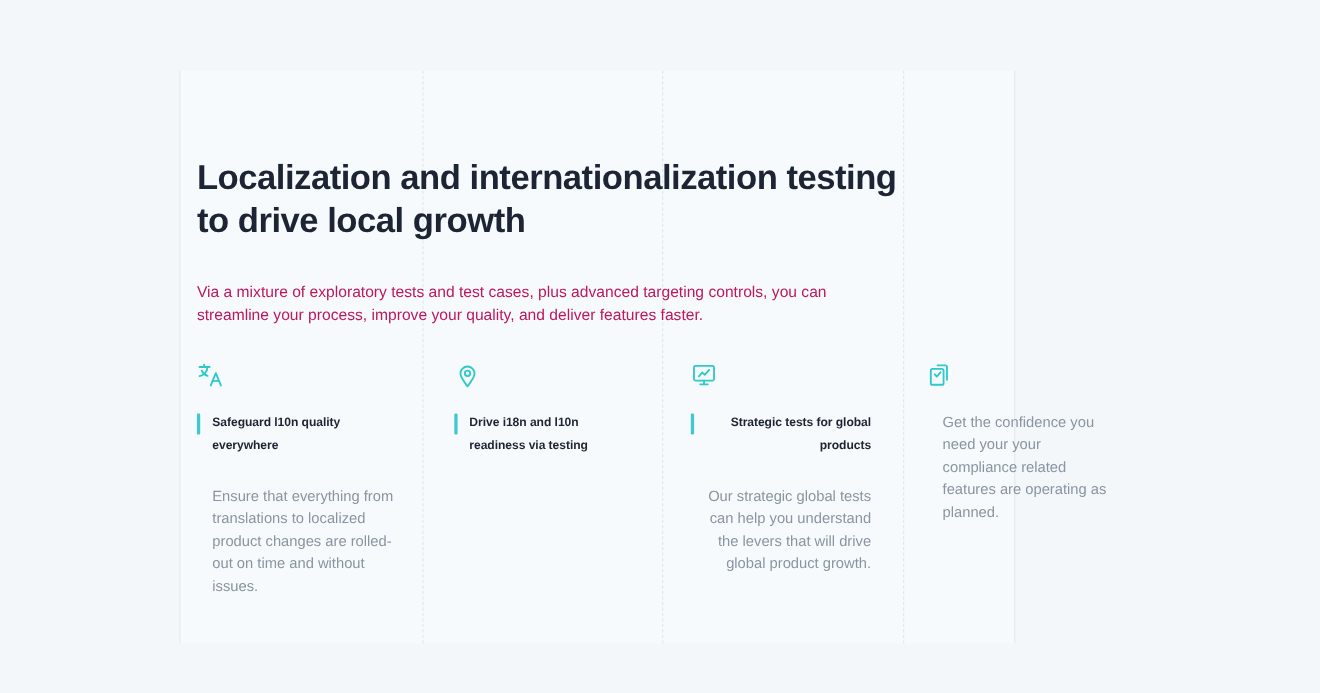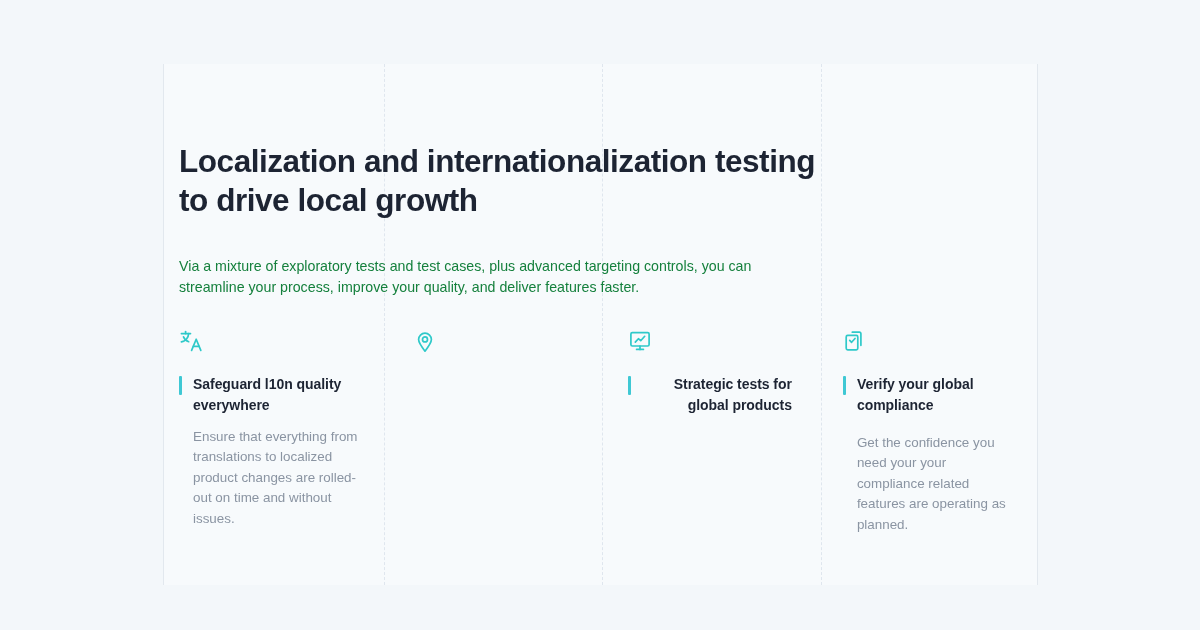--- a/index.html
+++ b/index.html
@@ -20,21 +20,21 @@
     position: relative;
     width: 1200px;
     height: 630px;
   }
 
   
   .panel {
     position: absolute;
     left: 163px;
     top: 64px;
-    width: 875px;
+    width: 760px;
     height: 521px;
     background: #f7fafc;
     border-left: 1px solid #e2e8ee;
     border-right: 1px solid #e2e8ee;
   }
 
   
   .col-rule {
     position: absolute;
     top: 0;
@@ -67,21 +67,21 @@
     color: #1d2433;
   }
 
   .subhead {
     position: absolute;
     left: 0;
     top: 192px;
     width: 632px;
     font-size: 14.2px;
     line-height: 21px;
-    color: #15803d;
+    color: #be185d;
     letter-spacing: 0.01px;
   }
 
   
   .features {
     position: absolute;
     left: 0;
     top: 265px;
     width: 860px;
     display: flex;
@@ -115,29 +115,29 @@
     position: absolute;
     left: 0;
     top: 2px;
     width: 3px;
     height: 19px;
     background: #3fc8d4;
     border-radius: 1px;
   }
 
   .f-title {
-    font-size: 14px;
+    font-size: 11px;
     line-height: 20.5px;
     font-weight: 700;
     color: #1d2433;
     letter-spacing: -0.05px;
   }
 
   .f-body {
-    margin-top: 12px;
+    margin-top: 26px;
     padding-left: 14px;
     font-size: 13.4px;
     line-height: 20.4px;
     color: #8a94a2;
   }
 
   
   .feature.f4 .f-body { margin-top: 18px; }
 </style>
 </head>
@@ -177,48 +177,49 @@
           <p class="f-body">Ensure that everything from translations to localized product changes are rolled-out on time and without issues.</p>
         </div>
 
         <div class="feature f2">
           <span class="f-icon">
             <svg viewBox="0 0 24 24" fill="none" stroke="#2ec9c9" stroke-width="1.7" stroke-linecap="round" stroke-linejoin="round">
               <path d="M12 22.2c3.9-5 6.4-8.3 6.4-11.6A6.4 6.4 0 0 0 5.6 10.6c0 3.3 2.5 6.6 6.4 11.6z"></path>
               <circle cx="12" cy="10.4" r="2.5"></circle>
             </svg>
           </span>
+          <div class="f-title-wrap">
+            <span class="accent-bar"></span>
+            <div class="f-title">Drive i18n and l10n readiness via testing</div>
+          </div>
         </div>
 
         <div class="feature f3">
           <span class="f-icon">
             <svg viewBox="0 0 24 24" fill="none" stroke="#2ec9c9" stroke-width="1.7" stroke-linecap="round" stroke-linejoin="round">
               <rect x="2.9" y="3.6" width="18.2" height="13.4" rx="1.4"></rect>
               <path d="M7.3 13.1l3.1-3.4 2.3 2 4-4.4"></path>
               <path d="M12 17v3.4"></path>
               <path d="M8.6 20.4h6.8"></path>
             </svg>
           </span>
           <div class="f-title-wrap">
             <span class="accent-bar"></span>
             <div class="f-title">Strategic tests for global products</div>
           </div>
+          <p class="f-body">Our strategic global tests can help you understand the levers that will drive global product growth.</p>
         </div>
 
         <div class="feature f4">
           <span class="f-icon">
             <svg viewBox="0 0 24 24" fill="none" stroke="#2ec9c9" stroke-width="1.7" stroke-linecap="round" stroke-linejoin="round">
               <path d="M9.3 3.2h7.1a1.5 1.5 0 0 1 1.5 1.5v11.6"></path>
               <rect x="3.2" y="6.4" width="11.6" height="14.4" rx="1.5"></rect>
               <path d="M6.7 11.3l1.9 2 3.4-3.8"></path>
             </svg>
           </span>
-          <div class="f-title-wrap">
-            <span class="accent-bar"></span>
-            <div class="f-title">Verify your global compliance</div>
-          </div>
           <p class="f-body">Get the confidence you need your your compliance related features are operating as planned.</p>
         </div>
 
       </div>
     </div>
   </div>
 </div>
 
 </body></html>

